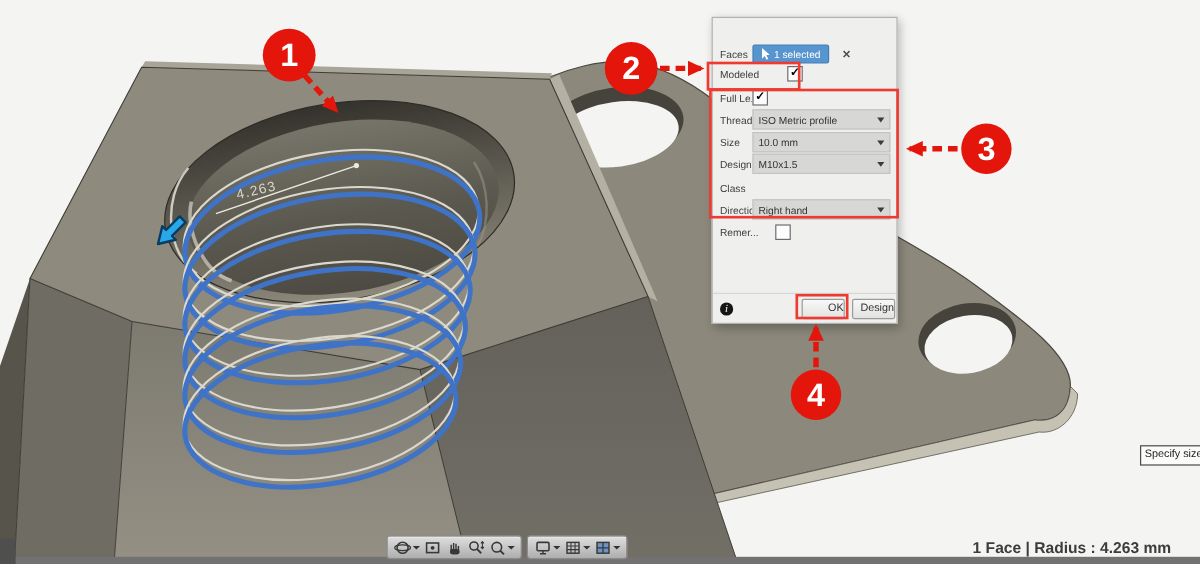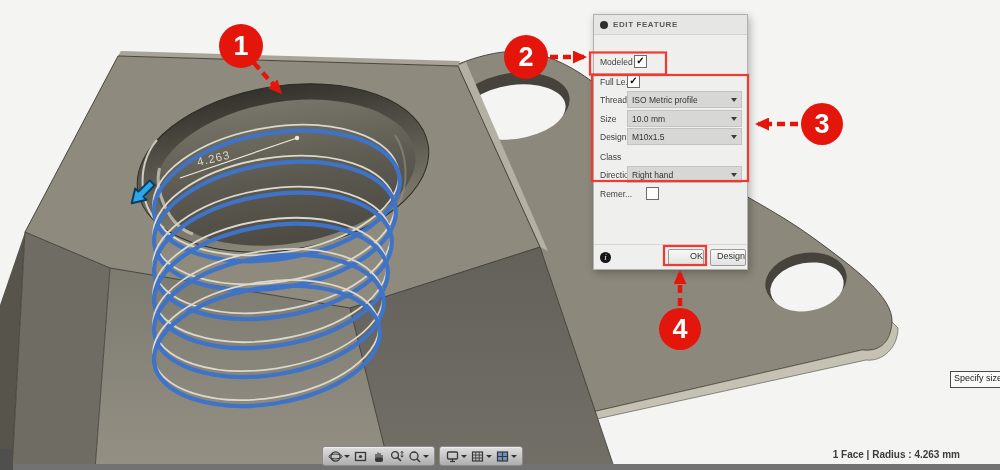--- a/index.html
+++ b/index.html
@@ -43,21 +43,21 @@
 
   
   .navbar{position:absolute;left:322px;top:446px;height:20px;display:flex;gap:4px;z-index:15;}
   .tb-group{display:flex;align-items:center;gap:1px;padding:1px 4px;border:1px solid #8b8b8b;
             border-radius:3px;background:linear-gradient(#dfdfdf,#aeaeae);box-shadow:0 1px 1px rgba(255,255,255,.5) inset;}
   .tb-btn{display:flex;align-items:center;gap:1px;padding:0 1px;height:16px;cursor:default;}
   .tb-car{width:0;height:0;border-left:3px solid transparent;border-right:3px solid transparent;
           border-top:3.5px solid #333;}
 
   
-  .statusinfo{position:absolute;right:40px;top:449px;font-size:10px;font-weight:bold;
+  .statusinfo{position:absolute;right:24px;top:449px;font-size:13px;font-weight:bold;
               color:#3c3c3c;z-index:15;margin-left:24px;}
   .bottomstrip{position:absolute;left:0;right:0;bottom:0;height:6px;background:#727272;z-index:10;}
   .cornerchip{position:absolute;left:0;top:449px;width:13px;height:21px;background:#4f4f4d;z-index:12;}
   .tooltip{position:absolute;left:950px;top:371px;width:62px;height:13px;background:#fbfbf9;
            border:1px solid #4a4a4a;font-size:9px;color:#222;padding:1px 0 1px 3px;
            white-space:nowrap;overflow:hidden;z-index:15;}
 </style>
 </head>
 <body>
 
@@ -160,28 +160,34 @@
       <circle cx="297" cy="138" r="2.2" fill="#ece9dd"></circle>
       <text x="198" y="166" transform="rotate(-13 198 166)" font-size="11.5" fill="#d8d5c9" letter-spacing="1">4.263</text>
     </g>
 
     <g transform="translate(143,192) rotate(135)">
       <path d="M16,0 L3,-8 L3,-3.5 L-13,-3.5 L-13,3.5 L3,3.5 L3,8 Z" fill="#2aa7e8" stroke="#0a3c60" stroke-width="2" stroke-linejoin="round"></path>
     </g>
   </svg>
 
   <div class="dlg">
-    <div class="dlg-h">
-      <span class="dlg-dot"></span>
-      <span class="dlg-t">EDIT FEATURE</span>
-    </div>
-
+
+    <div class="row" style="top:21px">
+      <span class="lbl">Faces</span>
+      <span class="chip">
+        <svg width="8" height="10" viewBox="0 0 8 10">
+          <path d="M1,0 L1,9 L3.3,6.6 L4.8,9.8 L6.2,9 L4.6,6 L7.4,5.6 Z" fill="#fff"></path>
+        </svg>
+        <span>1 selected</span>
+      </span>
+      <span class="xbtn">✕</span>
+    </div>
 
     <div class="row" style="top:38px">
-      <span class="lbl" style="width:34px">Modeled</span>
+      <span class="lbl" style="width:56px">Modeled</span>
       <span class="cb">✓</span>
     </div>
 
     <div class="row" style="top:58px">
       <span class="lbl">Full Le...</span>
       <span class="cb">✓</span>
     </div>
 
     <div class="row" style="top:76px">
       <span class="lbl">Thread...</span>

